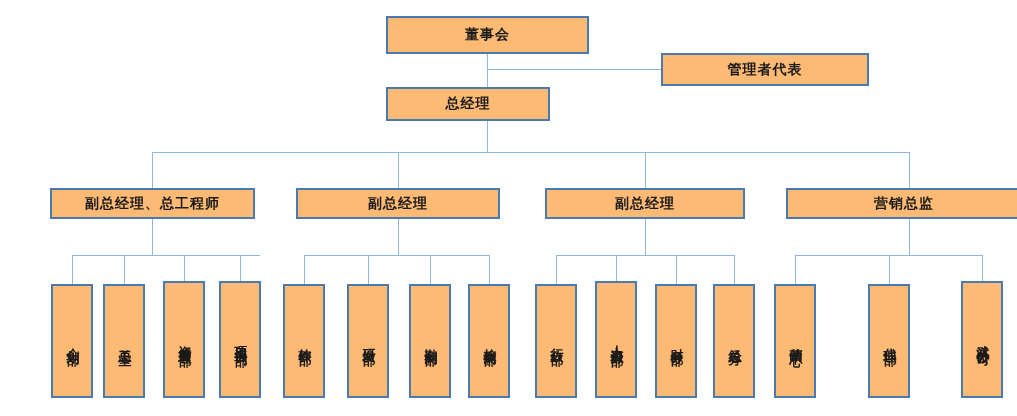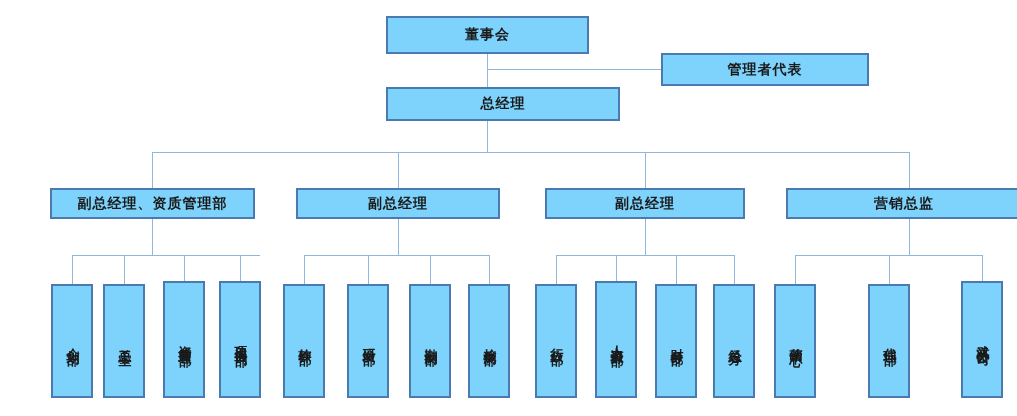--- a/index.html
+++ b/index.html
@@ -14,21 +14,21 @@
     background: #ffffff;
     font-family: "Liberation Sans", "DejaVu Sans", sans-serif;
     overflow: hidden;
   }
 
   
   .node {
     position: absolute;
     box-sizing: border-box;
     border: 2px solid #4a7ab0;
-    background: #7dd3fc;
+    background: #fdba74;
     display: flex;
     align-items: center;
     justify-content: center;
     color: #1a1a1a;
   }
   .node.h {
     font-size: 14px;
     font-weight: 700;
     letter-spacing: 1px;
   }
@@ -104,26 +104,26 @@
   <div class="ln v" style="left:982px; top:255px; height:26px;"></div>
 
   <div class="node h" style="left:386px; top:16px; width:203px; height:38px;">
     <span>董事会</span>
   </div>
 
   <div class="node h" style="left:661px; top:53px; width:208px; height:33px;text-align:center;">
     <span>管理者代表</span>
   </div>
 
-  <div class="node h" style="left:386px; top:87px; width:234px; height:34px;font-family:Liberation Mono, monospace;">
+  <div class="node h" style="left:386px; top:87px; width:164px; height:34px;font-family:Liberation Mono, monospace;">
     <span>总经理</span>
   </div>
 
   <div class="node h" style="left:50px; top:188px; width:205px; height:31px;">
-    <span>副总经理、资质管理部</span>
+    <span>副总经理、总工程师</span>
   </div>
   <div class="node h" style="left:296px; top:188px; width:204px; height:31px;">
     <span>副总经理</span>
   </div>
   <div class="node h" style="left:545px; top:188px; width:200px; height:31px;">
     <span>副总经理</span>
   </div>
   <div class="node h" style="left:786px; top:188px; width:236px; height:31px;">
     <span>营销总监</span>
   </div>

